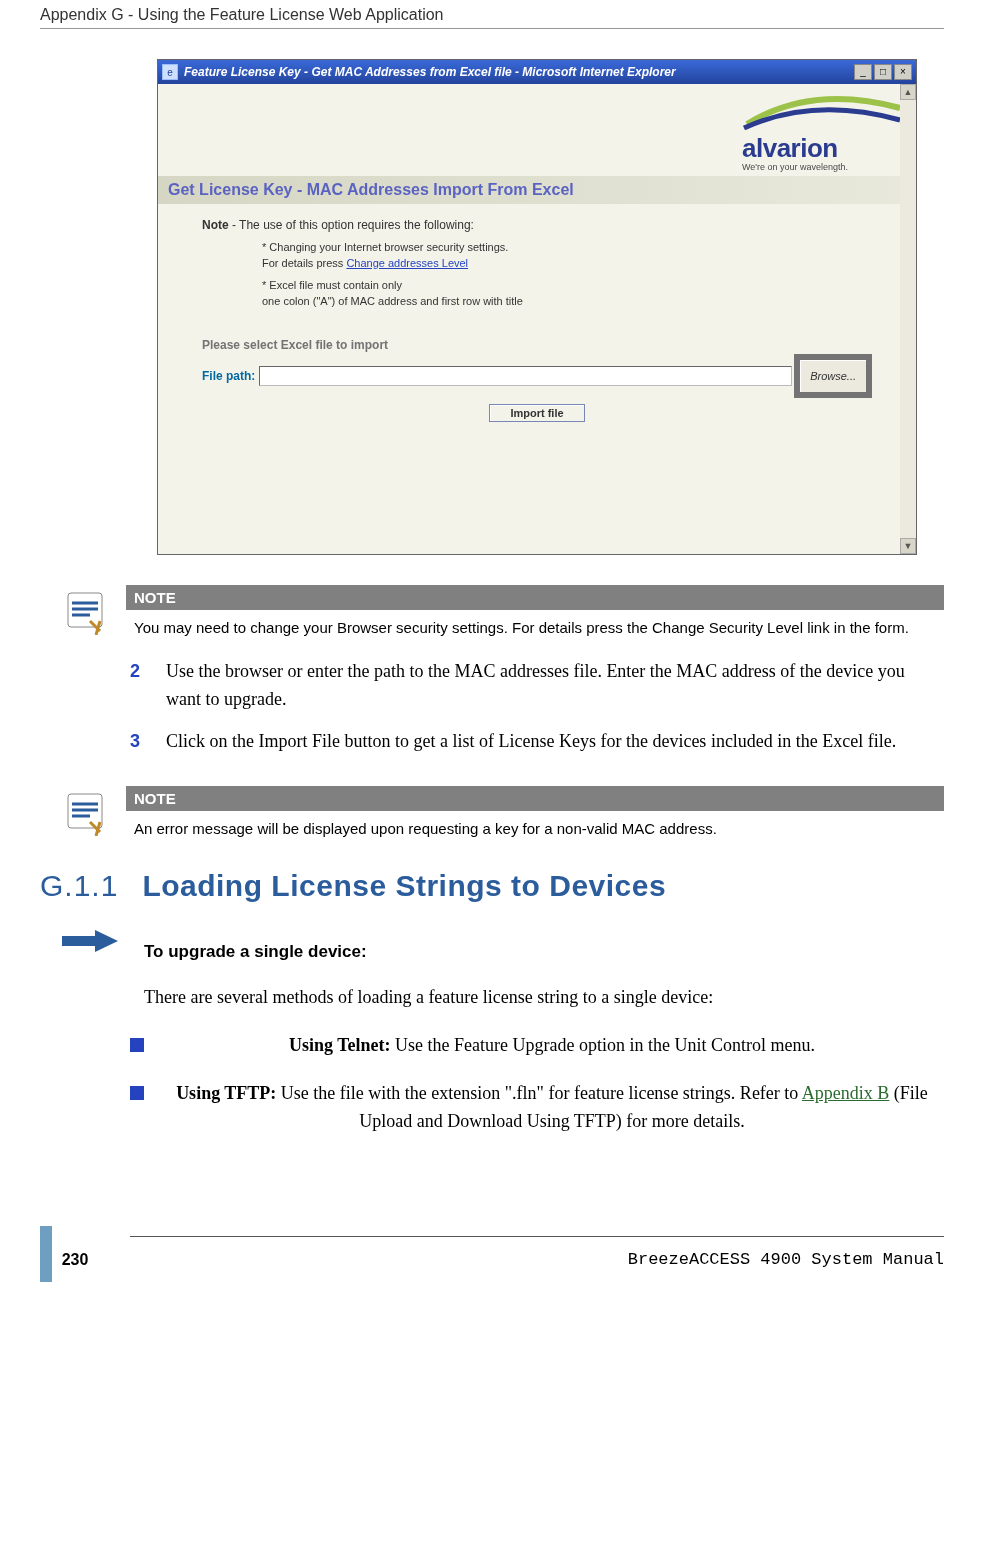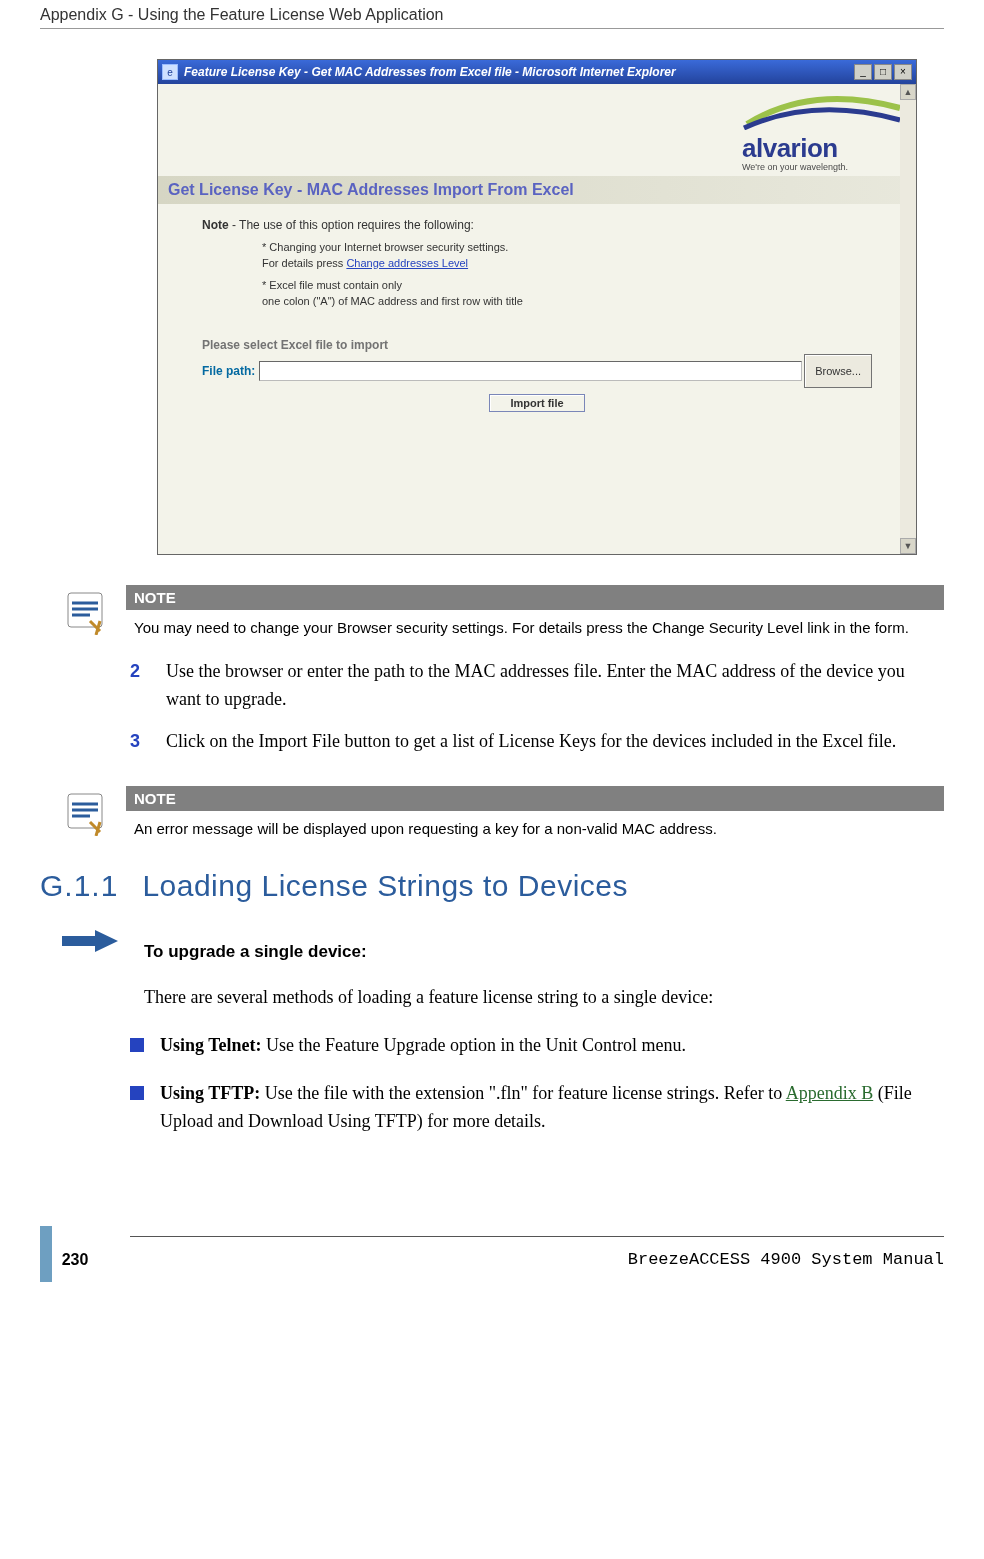--- a/index.html
+++ b/index.html
@@ -24,49 +24,49 @@
   .dialog-title { font-family: Arial, Helvetica, sans-serif; font-weight: bold; color: #5a63c1; font-size: 16px; }
   .note-block { font-size: 12px; margin: 0 20px 10px 30px; }
   .note-block .lbl { font-weight: bold; }
   .star-list { margin: 8px 0 0 60px; font-size: 11px; line-height: 1.45; }
   .star-list div { margin-bottom: 6px; }
   .link-like { color: #2543bf; text-decoration: underline; }
   .select-prompt { font-size: 12px; color: #737373; font-weight: bold; margin: 28px 0 2px 30px; }
   .file-row { display: flex; align-items: center; margin: 0 30px; gap: 2px; }
   .file-label { font-size: 12px; color: #0369a1; font-weight: bold; margin-right: 2px; }
   .file-input-box { flex: 1; height: 20px; border: 1px inset #bbb; background: #fff; }
-  .browse-btn { padding: 10px 10px; font-size: 11px; background: #eceadf; border: 1px solid #737373; box-shadow: inset 1px 1px 0 #fff; }
+  .browse-btn { padding: 10px 10px; font-size: 11px; background: #eceadf; border: 6px solid #737373; box-shadow: inset 1px 1px 0 #fff; font-style: italic; }
   .import-btn-row { text-align: center; margin-top: 6px; }
   .import-btn { display: inline-block; padding: 2px 20px; font-size: 11px; background: #f3f3ea; border: 1px solid #7a86b8; box-shadow: inset 1px 1px 0 #fff; font-weight: bold; }
   .ie-scrollbar { position: absolute; top: 24px; right: 0; bottom: 0; width: 16px; background: #eceadf; display:flex; flex-direction: column; justify-content: space-between; }
   .sb-btn { height: 16px; background: #d8d6c9; border: 1px solid #aaa; font-size: 9px; text-align:center; line-height:14px; color:#555; }
   
 
   .note-callout { display: flex; gap: 16px; margin: 30px 0 14px 0; align-items: flex-start; }
   .note-icon { width: 50px; flex: none; }
   .note-icon svg { display:block; }
   .note-table { flex: 1; font-family: Arial, Helvetica, sans-serif; }
   .note-header-row { background: #808080; color: #fff; font-weight: bold; font-size: 15px; padding: 4px 8px; }
   .note-body-row { font-size: 15px; padding: 8px 8px 6px 8px; line-height: 1.35; }
 
   .step { display: flex; gap: 18px; margin: 14px 0; font-size: 18px; line-height: 1.55; font-family: "Bookman Old Style", Georgia, serif; }
   .step-num { color: #2543bf; font-weight: bold; font-family: Arial, Helvetica, sans-serif; width: 18px; flex:none; }
   .step-body { flex:1; }
 
   .h3-row { display: flex; align-items: baseline; gap: 24px; margin: 24px 0 20px -90px; }
   .h3-num { font-family: Arial, Helvetica, sans-serif; color: #2b5c9c; font-size: 30px; font-weight: normal; letter-spacing: 1px; }
-  .h3-text { font-family: Arial, Helvetica, sans-serif; color: #2b5c9c; font-size: 30px; font-weight: normal; letter-spacing: 0.5px; }
+  .h3-text { font-family: Arial, Helvetica, sans-serif; color: #2b5c9c; font-size: 30px; font-weight: bold; letter-spacing: 0.5px; }
 
   .proc-row { display: flex; gap: 24px; margin: 10px 0 22px -70px; align-items: center; }
   .arrow-icon { width: 60px; flex:none; }
   .proc-label { font-family: Arial, Helvetica, sans-serif; font-weight: bold; font-size: 17px; margin-top: 19px; }
 
   .para { font-size: 18px; line-height: 1.55; margin: 12px 14px; font-family: "Bookman Old Style", Georgia, serif; }
 
-  .bullet-item { display:flex; gap: 16px; margin: 20px 0; font-size: 18px; line-height: 1.55; font-family: "Bookman Old Style", Georgia, serif; }
+  .bullet-item { display:flex; gap: 16px; margin: 20px 0; font-size: 18px; line-height: 1.55; font-family: "Bookman Old Style", Georgia, serif; text-align: center; }
   .sq-bullet { width: 14px; height: 14px; background: #2543bf; flex:none; margin-top: 6px; }
   .bullet-body { flex:1; }
   .bold { font-weight: bold; }
   .greenlink { color: #2a6b2f; text-decoration: underline; }
 
   .footer { position: relative; margin-top: 100px; }
   .footer-rule { border-top: 1px solid #555; margin-left: 90px; margin-bottom: 4px; }
   .footer-row { display: flex; align-items: flex-end; justify-content: space-between; }
   .page-num-box { width: 70px; text-align:center; font-family: Arial, Helvetica, sans-serif; font-weight: bold; font-size: 16px; padding-top: 10px; }
   .side-stripe { position: absolute; left: 0; top: -10px; width: 12px; height: 56px; background: #6e9fc1; }

